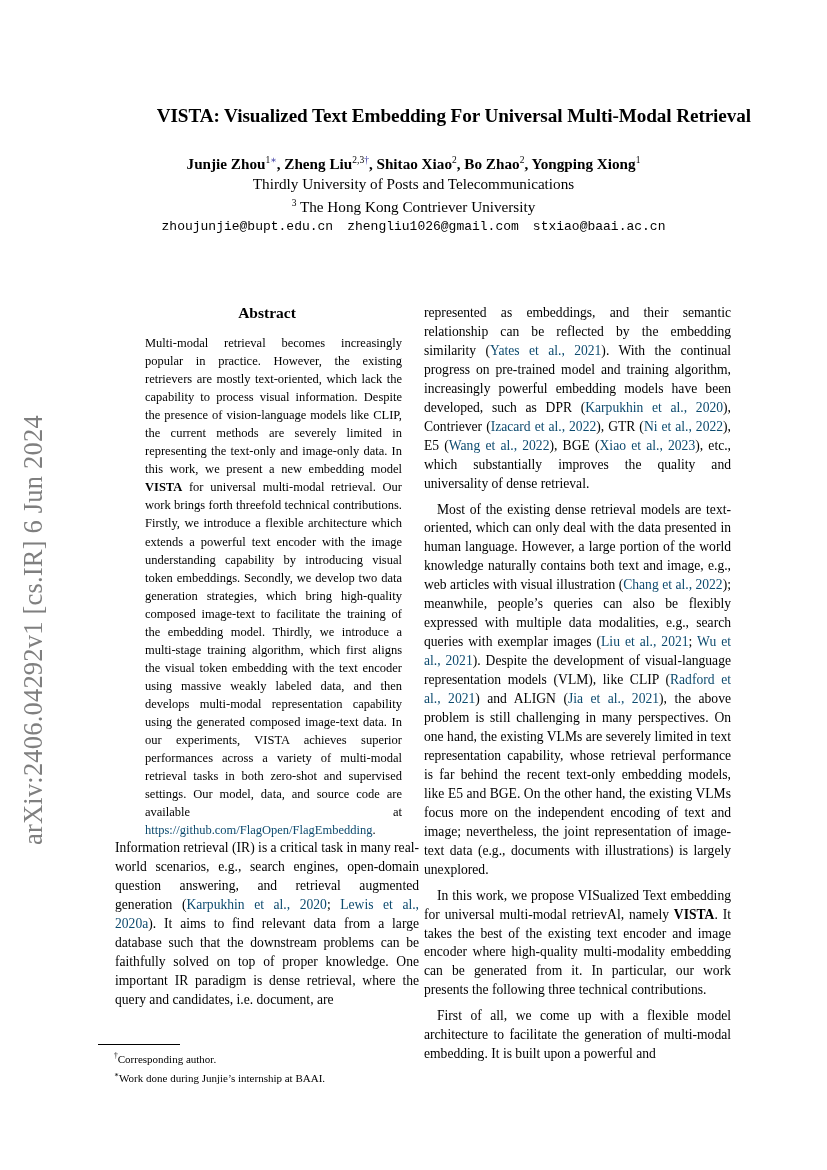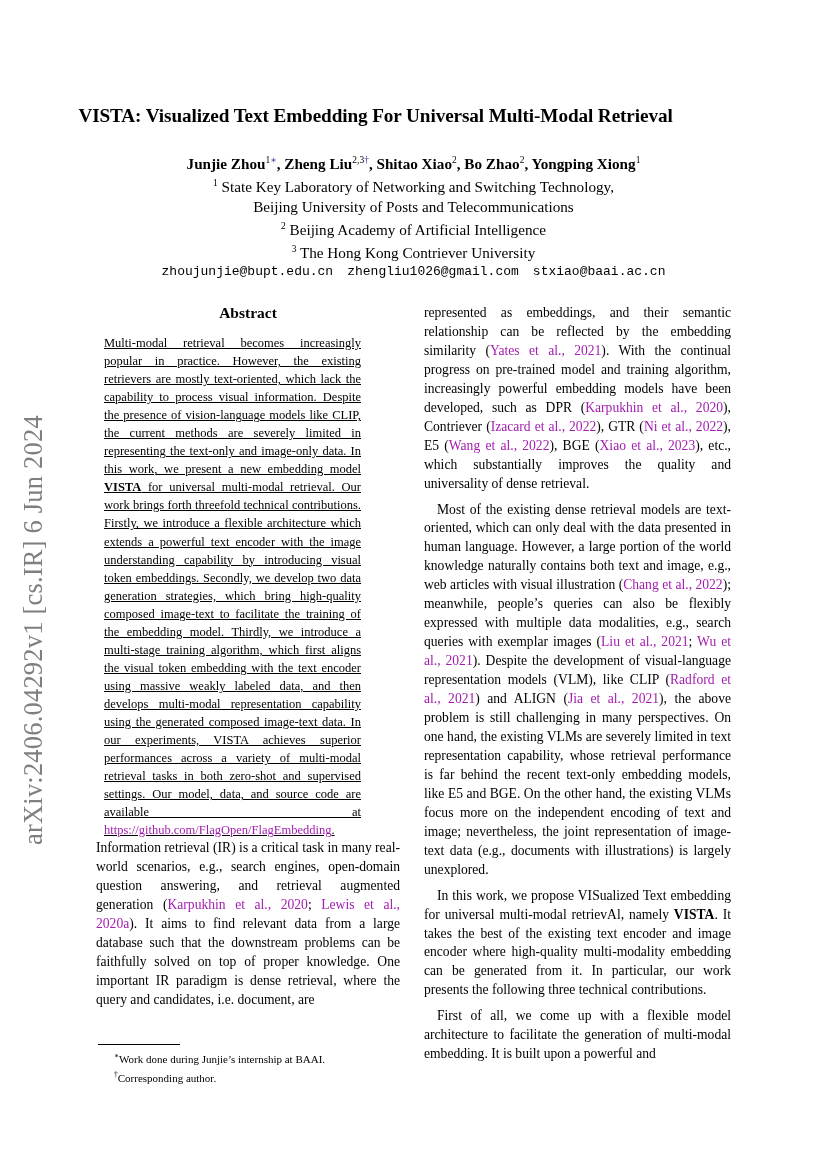--- a/index.html
+++ b/index.html
@@ -8,49 +8,49 @@
       font-family: "Liberation Serif", "DejaVu Serif", serif;
       color: #000;
     }
     .arxiv-stamp {
       position: absolute; left: 18px; top: 845px;
       transform: rotate(-90deg); transform-origin: left top;
       font-size: 26.5px; color: #7f7f7f; white-space: nowrap; letter-spacing: 0.2px;
       width: 480px;
     }
     .title {
-      position: absolute; left: 0; width: 751px; top: 105px; text-align: center;
+      position: absolute; left: 0; width: 751px; top: 105px; text-align: right;
       font-size: 19.2px; font-weight: bold; letter-spacing: -0.1px;
     }
     .authors-block { position: absolute; left: 0; width: 827px; top: 150px; text-align: center; }
     .authors { font-size: 15.2px; font-weight: bold; line-height: 20px; }
     .authors sup { font-weight: normal; font-size: 9.5px; }
     .sup-link { color: #2a2a9a; }
     .affil { font-size: 15.2px; line-height: 19.8px; }
     .affil sup { font-size: 9.5px; }
     .emails {
       font-family: "Liberation Mono", "DejaVu Sans Mono", monospace;
       font-size: 13px; line-height: 19px; word-spacing: 8px;
     }
     .emails span { margin: 0 7px; }
-    .col-left { position: absolute; left: 96px; width: 304px; top: 304px; }
+    .col-left { position: absolute; left: 115px; width: 304px; top: 304px; }
     .col-right { position: absolute; left: 424px; width: 307px; top: 304px; }
     .abstract-title { text-align: center; font-weight: bold; font-size: 15.5px; margin: 0 0 12px 0; }
     .abstract {
-      margin-left: 8px; width: 257px; text-align: justify;
-      font-size: 12.5px; line-height: 18.05px; hyphens: manual; text-decoration: underline;
+      margin-left: 30px; width: 257px; text-align: justify;
+      font-size: 12.5px; line-height: 18.05px; hyphens: manual;
     }
     .section-heading { font-size: 15.5px; font-weight: bold; margin: 12px 0 8px 0; }
     .section-heading .num { display: inline-block; width: 24px; }
     .body-text {
       text-align: justify; font-size: 13.6px; line-height: 18.95px;
     }
     .body-text p { margin: 0; }
     .body-text p.indent { text-indent: 13px; margin-top: 7px; }
-    .cite { color: #a21caf; }
+    .cite { color: #0c4a6e; }
     .bold { font-weight: bold; }
     .ul { text-underline-offset: 2px; }
     .footnotes { position: absolute; left: 98px; top: 1044px; width: 304px; font-size: 11px; line-height: 15px; }
     .fn-rule { width: 82px; border-top: 1px solid #000; margin-bottom: 3px; }
     .fn { padding-left: 16px; }
     .fn sup { font-size: 7.5px; }
   </style>
 </head>
 <body>
 
@@ -59,23 +59,21 @@
 <div class="title">VISTA: Visualized Text Embedding For Universal Multi-Modal Retrieval</div>
 
 <div class="authors-block">
   <div class="authors">
     <span>Junjie Zhou</span><sup><span>1</span><span class="sup-link">∗</span></sup>,
     <span>Zheng Liu</span><sup><span>2,3</span><span class="sup-link">†</span></sup>,
     <span>Shitao Xiao</span><sup>2</sup>,
     <span>Bo Zhao</span><sup>2</sup>,
     <span>Yongping Xiong</span><sup>1</sup>
   </div>
-  <div class="affil"><sup>1</sup> <span>State Key Laboratory of Networking and Switching Technology,</span></div>
-  <div class="affil"><span>Beijing University of Posts and Telecommunications</span></div>
-  <div class="affil"><sup>2</sup> <span>Beijing Academy of Artificial Intelligence</span></div>
+  <div class="affil"><span>Thirdly University of Posts and Telecommunications</span></div>
   <div class="affil"><sup>3</sup> <span>The Hong Kong Contriever University</span></div>
   <div class="emails">
     <span>zhoujunjie@bupt.edu.cn</span><span>zhengliu1026@gmail.com</span><span>stxiao@baai.ac.cn</span>
   </div>
 </div>
 
 <div class="col-left">
   <div class="abstract-title">Abstract</div>
   <div class="abstract"><span>Multi-modal retrieval becomes increasingly popular in practice. However, the existing retrievers are mostly text-oriented, which lack the capability to process visual information. Despite the presence of vision-language models like CLIP, the current methods are severely limited in representing the text-only and image-only data. In this work, we present a new embedding model </span><span class="bold">VISTA</span><span> for universal multi-modal retrieval. Our work brings forth threefold technical contributions. Firstly, we introduce a flexible architecture which extends a powerful text encoder with the image understanding capability by introducing visual token embeddings. Secondly, we develop two data generation strategies, which bring high-quality composed image-text to facilitate the training of the embedding model. Thirdly, we introduce a multi-stage training algorithm, which first aligns the visual token embedding with the text encoder using massive weakly labeled data, and then develops multi-modal representation capability using the generated composed image-text data. In our experiments, VISTA achieves superior performances across a variety of multi-modal retrieval tasks in both zero-shot and supervised settings. Our model, data, and source code are available at </span><span class="cite">https://github.com/FlagOpen/FlagEmbedding</span><span>.</span></div>
 
@@ -89,15 +87,15 @@
   <div class="body-text">
     <p id="p1-right"><span>represented as embeddings, and their semantic relationship can be reflected by the embedding similarity (</span><span class="cite">Yates et al., 2021</span><span>). With the continual progress on pre-trained model and training algorithm, increasingly powerful embedding models have been developed, such as DPR (</span><span class="cite">Karpukhin et al., 2020</span><span>), Contriever (</span><span class="cite">Izacard et al., 2022</span><span>), GTR (</span><span class="cite">Ni et al., 2022</span><span>), E5 (</span><span class="cite">Wang et al., 2022</span><span>), BGE (</span><span class="cite">Xiao et al., 2023</span><span>), etc., which substantially improves the quality and universality of dense retrieval.</span></p>
     <p id="p2" class="indent"><span>Most of the existing dense retrieval models are text-oriented, which can only deal with the data presented in human language. However, a large portion of the world knowledge naturally contains both text and image, e.g., web articles with visual illustration (</span><span class="cite">Chang et al., 2022</span><span>); meanwhile, people’s queries can also be flexibly expressed with multiple data modalities, e.g., search queries with exemplar images (</span><span class="cite">Liu et al., 2021</span><span>; </span><span class="cite">Wu et al., 2021</span><span>). Despite the development of visual-language representation models (VLM), like CLIP (</span><span class="cite">Radford et al., 2021</span><span>) and ALIGN (</span><span class="cite">Jia et al., 2021</span><span>), the above problem is still challenging in many perspectives. On one hand, the existing VLMs are severely limited in text representation capability, whose retrieval performance is far behind the recent text-only embedding models, like E5 and BGE. On the other hand, the existing VLMs focus more on the independent encoding of text and image; nevertheless, the joint representation of image-text data (e.g., documents with illustrations) is largely unexplored.</span></p>
     <p id="p3" class="indent"><span>In this work, we propose </span><span class="ul">VIS</span><span>ualized </span><span class="ul">T</span><span>ext embedding for universal multi-modal retriev</span><span class="ul">A</span><span>l, namely </span><span class="bold">VISTA</span><span>. It takes the best of the existing text encoder and image encoder where high-quality multi-modality embedding can be generated from it. In particular, our work presents the following three technical contributions.</span></p>
     <p id="p4" class="indent"><span>First of all, we come up with a flexible model architecture to facilitate the generation of multi-modal embedding. It is built upon a powerful and</span></p>
   </div>
 </div>
 
 <div class="footnotes">
   <div class="fn-rule"></div>
+  <div class="fn"><sup>†</sup><span>Corresponding author.</span></div>
   <div class="fn"><sup>∗</sup><span>Work done during Junjie’s internship at BAAI.</span></div>
-  <div class="fn"><sup>†</sup><span>Corresponding author.</span></div>
 </div>
 
 </body></html>

